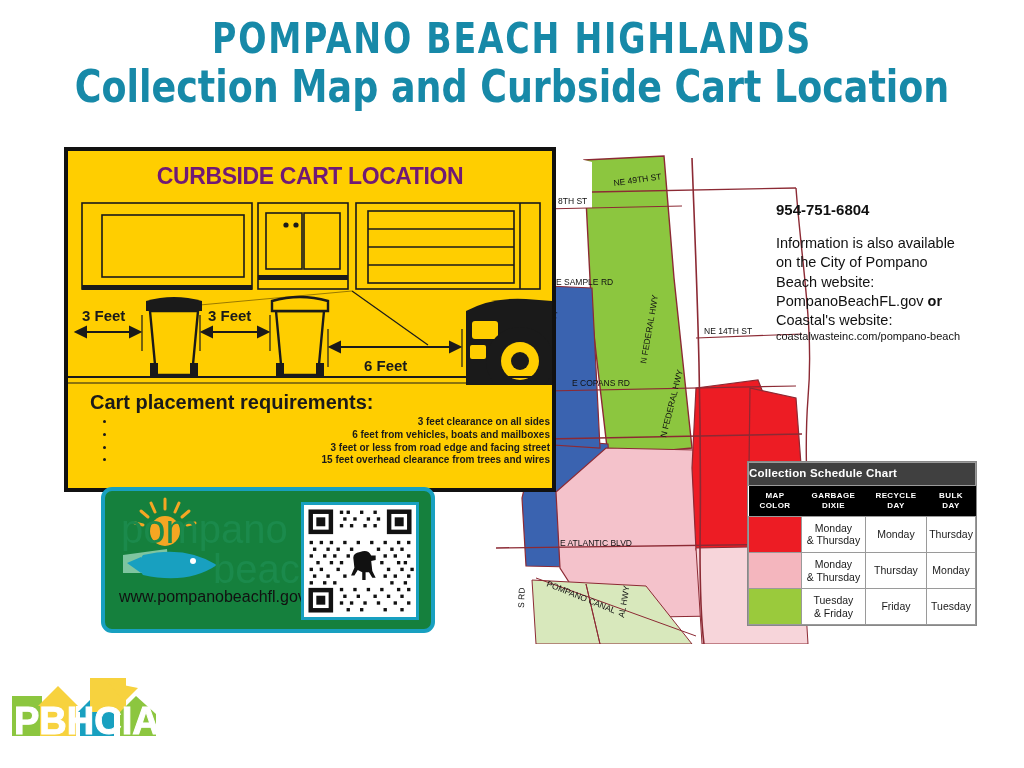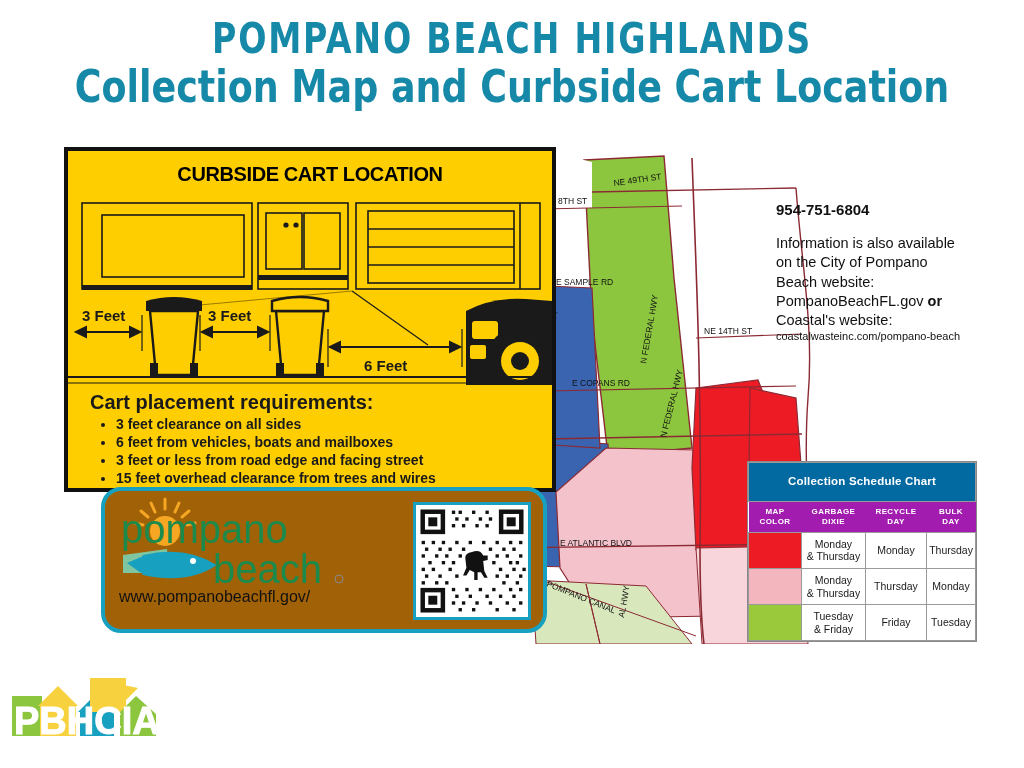--- a/index.html
+++ b/index.html
@@ -30,42 +30,42 @@
   .contact{position:absolute;left:776px;top:200px;width:195px;color:#111;}
   .contact p{margin:0 0 0 0;font-size:14.5px;line-height:1.33;}
   .contact .ph{font-weight:700;font-size:15px;margin-top:0;}
   .contact .gap{height:14px;}
   .contact .small{font-size:11px;line-height:1.25;}
   .contact b{font-weight:700;}
 
   
   .sched{position:absolute;left:748px;top:462px;width:228px;
          border-collapse:collapse;background:#fff;box-shadow:0 0 0 1px #888;}
-  .sched .cap{background:#0369a1;color:#fff;font-weight:700;font-size:11.5px;
-              text-align:center;padding:12px 0;letter-spacing:.2px;}
-  .sched .hdr th{background:#a21caf;color:#fff;font-size:8px;font-weight:700;
+  .sched .cap{background:#404040;color:#fff;font-weight:700;font-size:11.5px;
+              text-align:left;padding:4px 0;letter-spacing:.2px;}
+  .sched .hdr th{background:#000000;color:#fff;font-size:8px;font-weight:700;
                  text-align:center;padding:5px 10px;line-height:1.25;letter-spacing:.4px;}
   .sched td{border:1px solid #9a9a9a;font-size:10.5px;text-align:center;
             padding:5px 2px;line-height:1.2;color:#1a1a1a;}
   .sched td.swatch{width:52px;border:1px solid #9a9a9a;padding:0;height:30px;}
 
   
   .cart-panel{position:absolute;left:64px;top:147px;width:492px;height:345px;
     background:#ffce00;border:4px solid #111;box-sizing:border-box;z-index:5;}
-  .cart-title{font-size:20px;font-weight:700;color:#000000;text-align:center;
+  .cart-title{font-size:23px;font-weight:700;color:#701a75;text-align:center;
     margin-top:12px;letter-spacing:-.4px;font-family:"Liberation Sans",sans-serif;}
   .cart-art{position:absolute;left:0;top:44px;width:484px;height:190px;}
   .req{position:absolute;left:22px;top:240px;width:460px;color:#1a1a1a;}
   .req h4{margin:0;font-size:20px;font-weight:700;}
   .req ul{margin:2px 0 0 0;padding-left:26px;}
-  .req li{font-size:14px;font-weight:700;line-height:1.28;}
-
-  
-  .pb-card{position:absolute;left:101px;top:487px;width:446px;height:146px;
-    background:#a16207;border:4px solid #18a0c0;border-radius:20px;box-sizing:border-box;z-index:6;}
+  .req li{font-size:10px;font-weight:700;line-height:1.28;text-align:right;}
+
+  
+  .pb-card{position:absolute;left:101px;top:487px;width:334px;height:146px;
+    background:#15803d;border:4px solid #18a0c0;border-radius:11px;box-sizing:border-box;z-index:6;}
   .pb-logo{position:absolute;left:12px;top:6px;width:240px;height:92px;}
   .pb-url{position:absolute;left:14px;top:96px;width:250px;font-size:16px;
     font-weight:700;color:#111;line-height:1.25;}
   .pb-url .l1{font-weight:400;}
   .qr-box{position:absolute;right:12px;top:11px;width:118px;height:118px;
     border:3px solid #18a0c0;box-sizing:border-box;background:#fff;}
 
   
   .footer{position:absolute;left:0;top:660px;width:1024px;height:108px;background:#fff;}
   .pbhcia-logo{position:absolute;left:8px;top:8px;width:190px;height:78px;}

